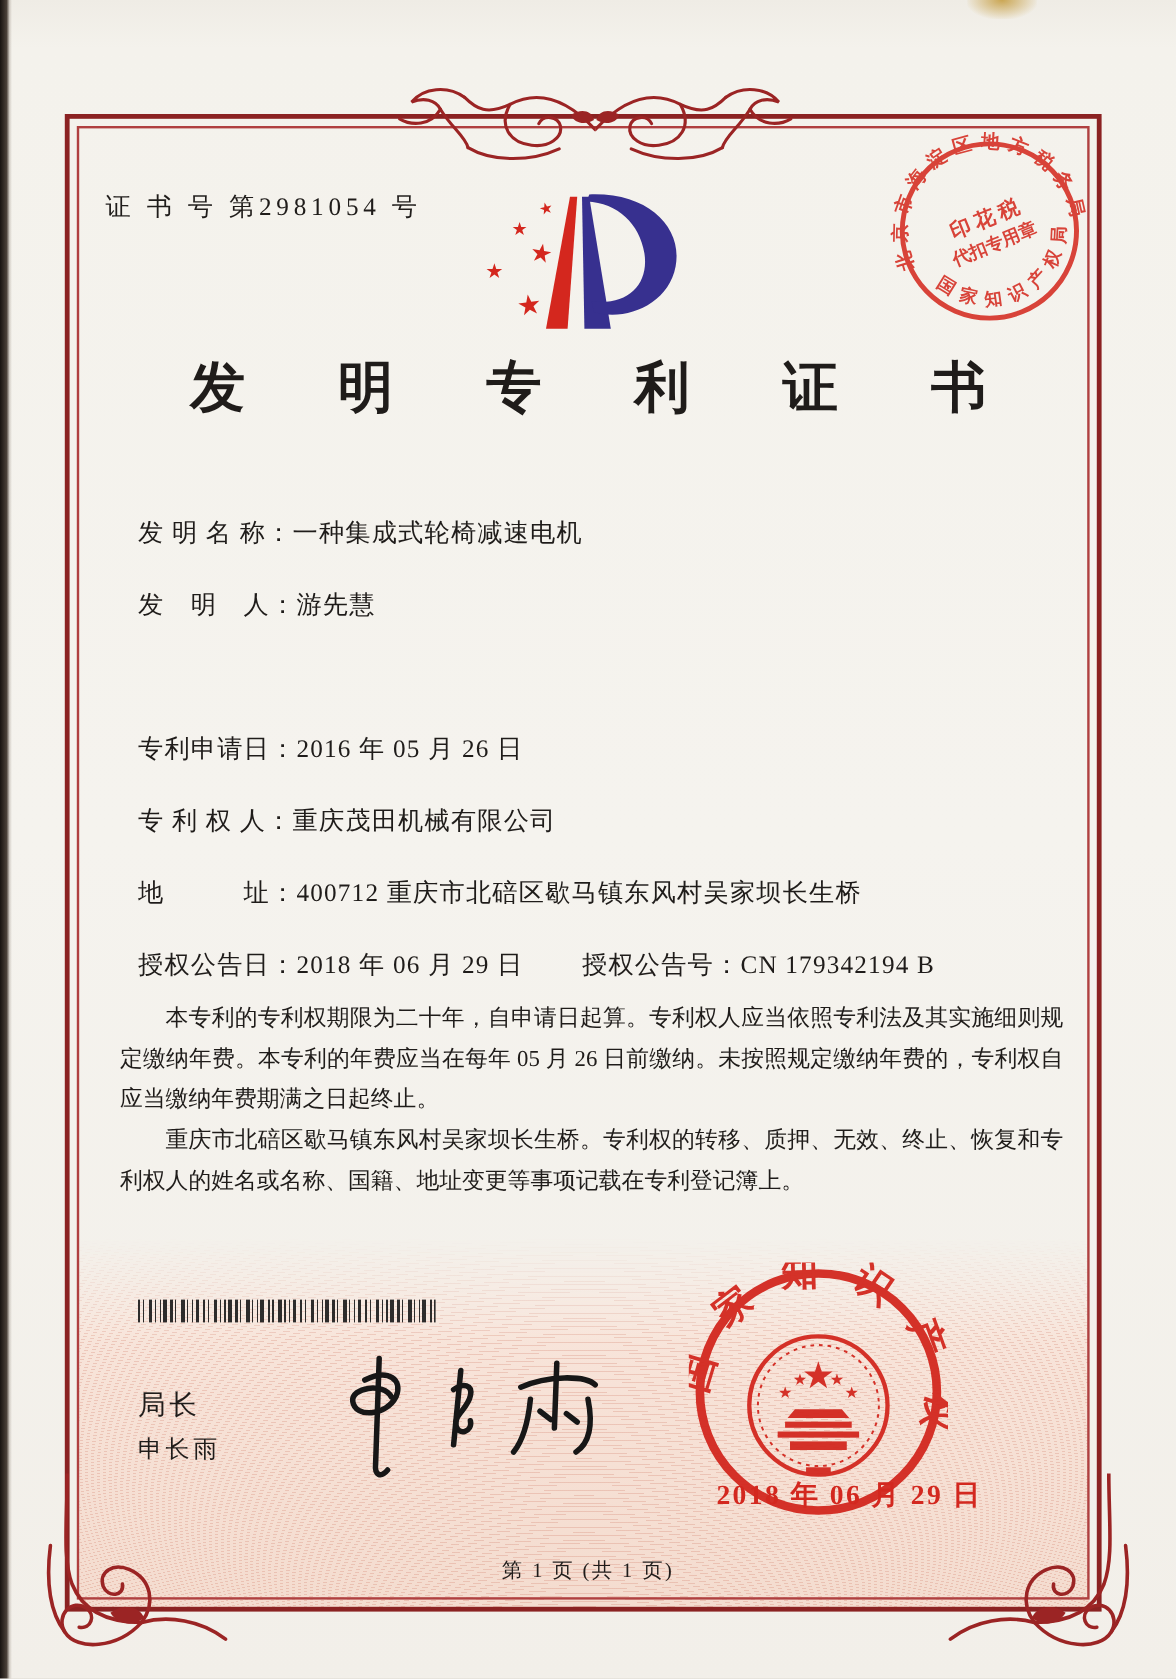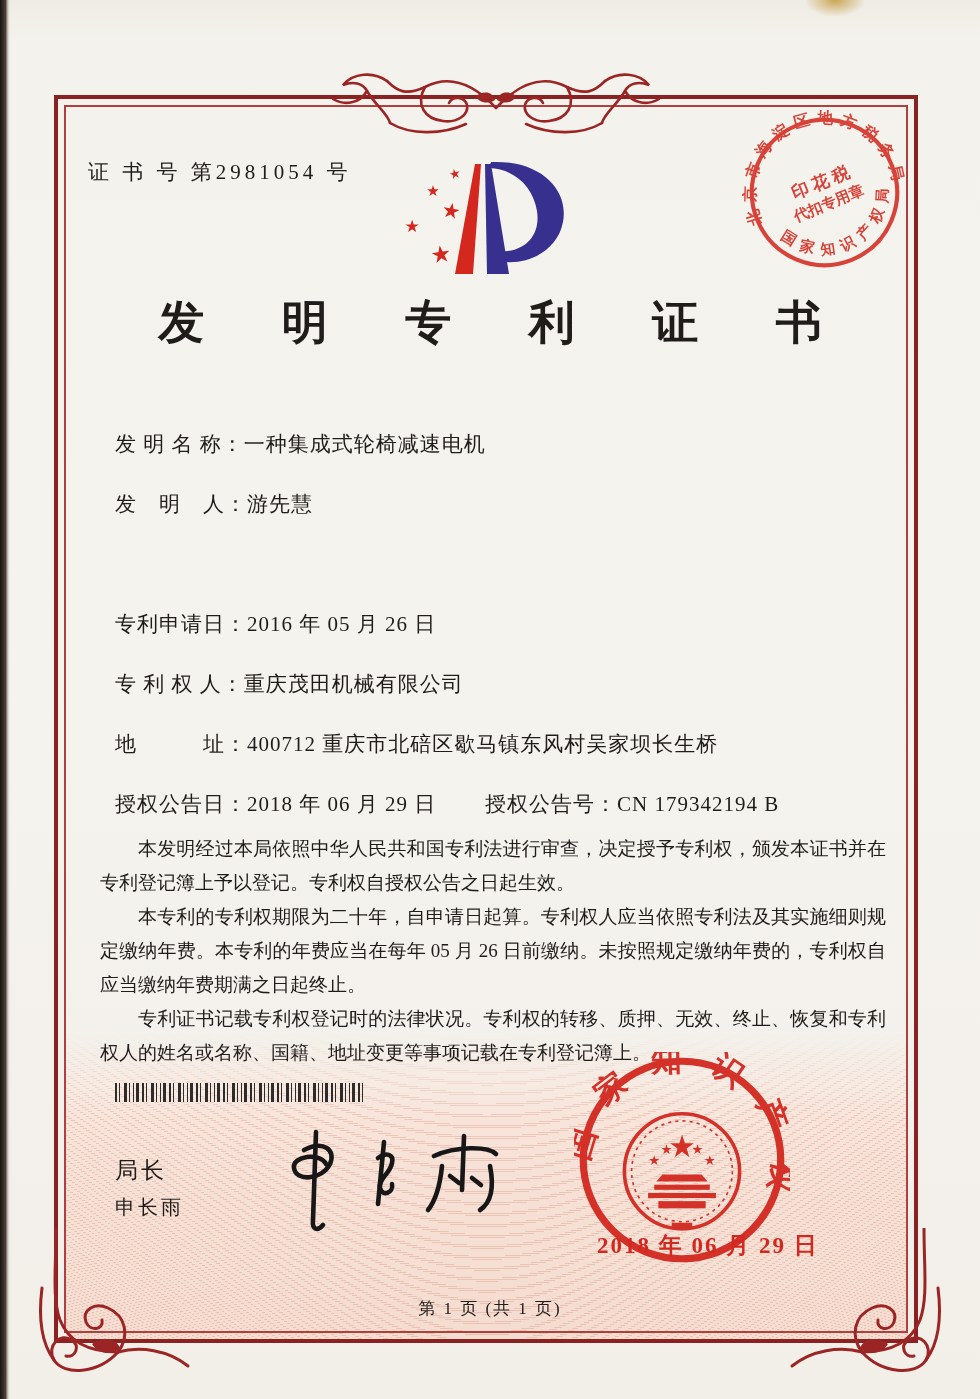--- a/index.html
+++ b/index.html
@@ -150,23 +150,22 @@
   </div>
   <div class="abs field-row" style="top:730px;">
     <span>地　　　址：</span><span>400712 重庆市北碚区歇马镇东风村吴家坝长生桥</span>
   </div>
   <div class="abs field-row" style="top:790px;">
     <span>授权公告日：</span><span>2018 年 06 月 29 日</span>
     <span class="second"><span>授权公告号：</span><span>CN 179342194 B</span></span>
   </div>
 
   <div class="abs" id="paragraphs">
-    <p>本发明经过本局依照中华人民共和国专利法进行审查，决定授予专利权，颁发本证书并在专利登记簿上予以登记。专利权自授权公告之日起生效。</p>
     <p>本专利的专利权期限为二十年，自申请日起算。专利权人应当依照专利法及其实施细则规定缴纳年费。本专利的年费应当在每年 05 月 26 日前缴纳。未按照规定缴纳年费的，专利权自应当缴纳年费期满之日起终止。</p>
-    <p>专利证书记载专利权登记时的法律状况。专利权的转移、质押、无效、终止、恢复和专利权人的姓名或名称、国籍、地址变更等事项记载在专利登记簿上。</p>
+    <p>重庆市北碚区歇马镇东风村吴家坝长生桥。专利权的转移、质押、无效、终止、恢复和专利权人的姓名或名称、国籍、地址变更等事项记载在专利登记簿上。</p>
   </div>
 
   <div class="abs" id="barcode"></div>
 
   <div class="abs" id="director-label">局长</div>
   <div class="abs" id="director-name">申长雨</div>
 
   <svg class="abs" style="left:266px;top:1124px;" width="265" height="118" viewBox="0 0 265 118">
     <g stroke="#171717" fill="none" stroke-width="4.6" stroke-linecap="round" stroke-linejoin="round">
       <path d="M38,26 C58,16 70,26 64,40 C56,56 30,58 28,44 C26,32 54,28 60,40"></path>

